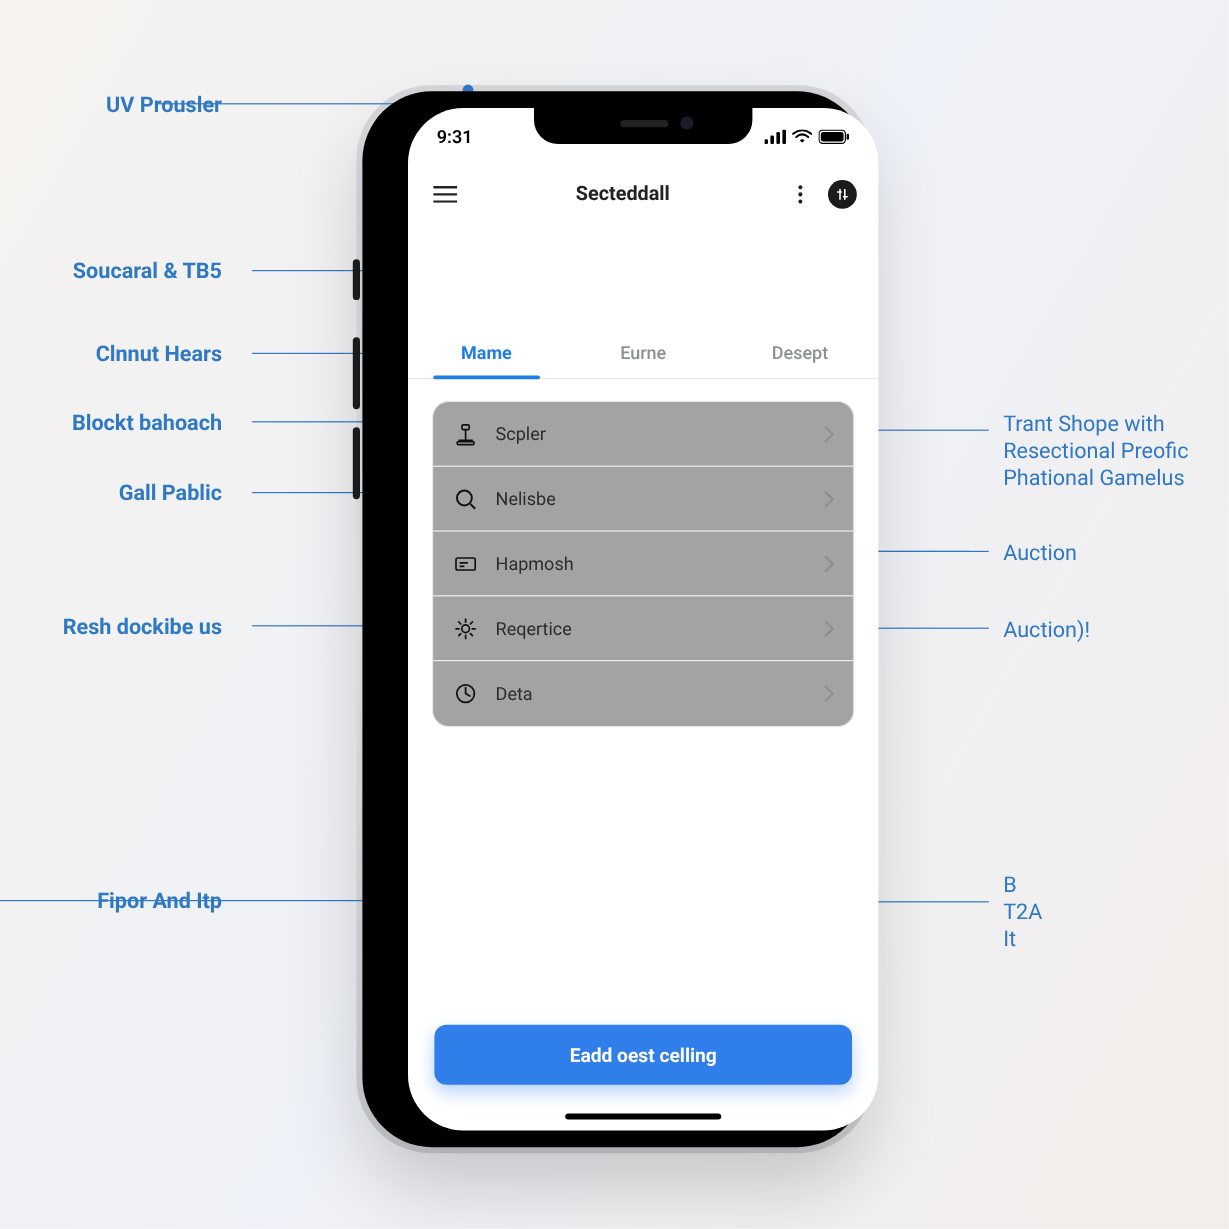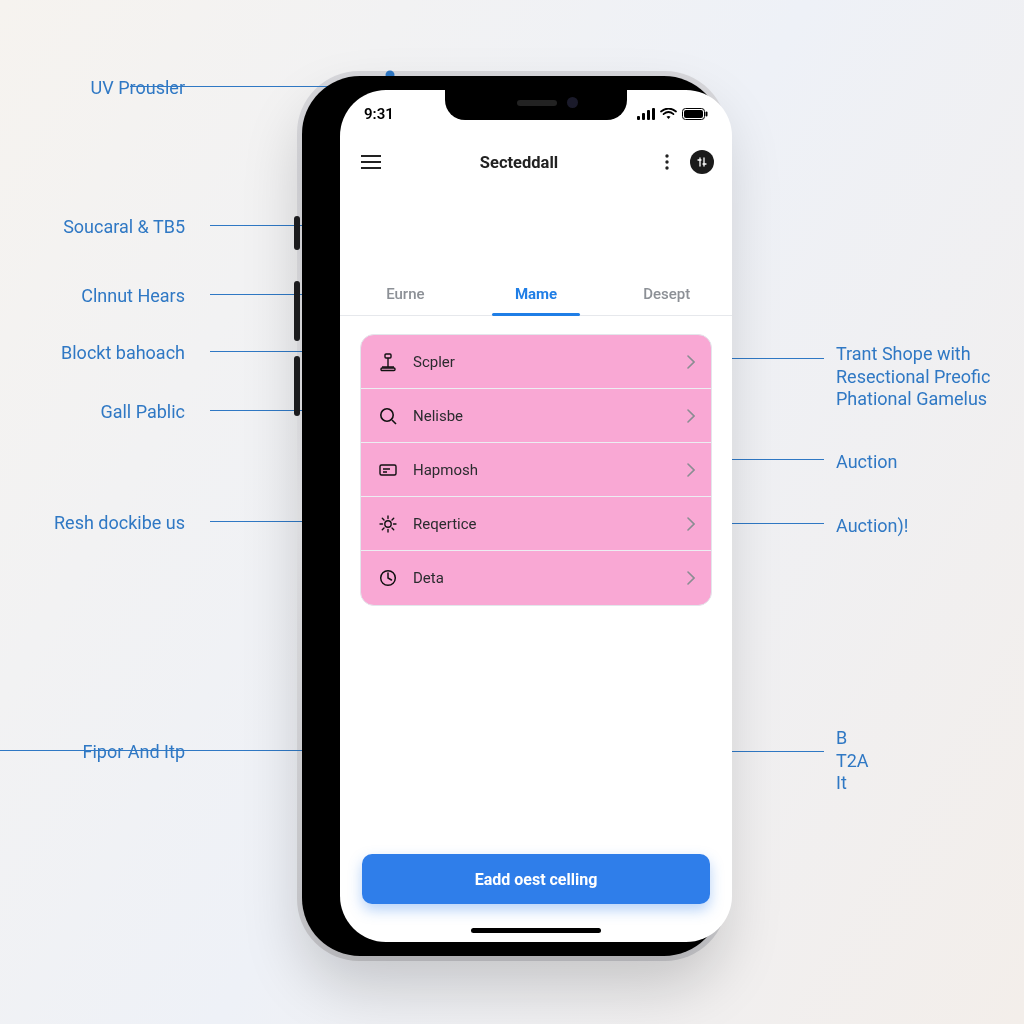--- a/index.html
+++ b/index.html
@@ -10,21 +10,21 @@
     position: relative;
     overflow: hidden;
   }
 
   
   .callouts-left, .callouts-right {
     position: absolute;
     top: 0; bottom: 0;
     pointer-events: none;
   }
-  .callouts-left  { left: 0;  width: 330px; }
+  .callouts-left  { left: 0;  width: 330px; font-weight: bold; }
   .callouts-right { right: 0; width: 310px; }
 
   .callout {
     position: absolute;
     font-size: 18px;
     color: #2f78c4;
     line-height: 1.25;
     white-space: pre-line;
   }
   .callout.left  { right: 145px; text-align: left; }
@@ -211,21 +211,21 @@
     border-radius: 2px;
   }
 
   
   .card {
     position: absolute;
     top: 244px; left: 20px; right: 20px;
     border: 1px solid #e3e6eb;
     border-radius: 14px;
     overflow: hidden;
-    background: #f9a8d4;
+    background: #a3a3a3;
   }
   .row {
     height: 54px;
     display: flex;
     align-items: center;
     padding: 0 16px;
     gap: 14px;
     border-bottom: 1px solid #eceef2;
   }
   .row:last-child { border-bottom: none; }
@@ -371,25 +371,25 @@
         <div class="icon-circle">
           <svg width="12" height="12" viewBox="0 0 12 12">
               <path d="M4 2 v8 M8 2 v8 M2 4 h3 M7 8 h3" stroke="#fff" stroke-width="1.3" stroke-linecap="round"></path>
             </svg>
         </div>
       </div>
     </div>
 
 
     <div class="tabs">
+      <div class="tab active">
+          <span>Mame</span>
+        </div>
       <div class="tab">
           <span>Eurne</span>
-        </div>
-      <div class="tab active">
-          <span>Mame</span>
         </div>
       <div class="tab">
           <span>Desept</span>
         </div>
     </div>
 
     <div class="card">
       <div class="row">
         <div class="row-icon">
           <svg width="20" height="20" viewBox="0 0 20 20" fill="none" stroke="#111" stroke-width="1.4">

